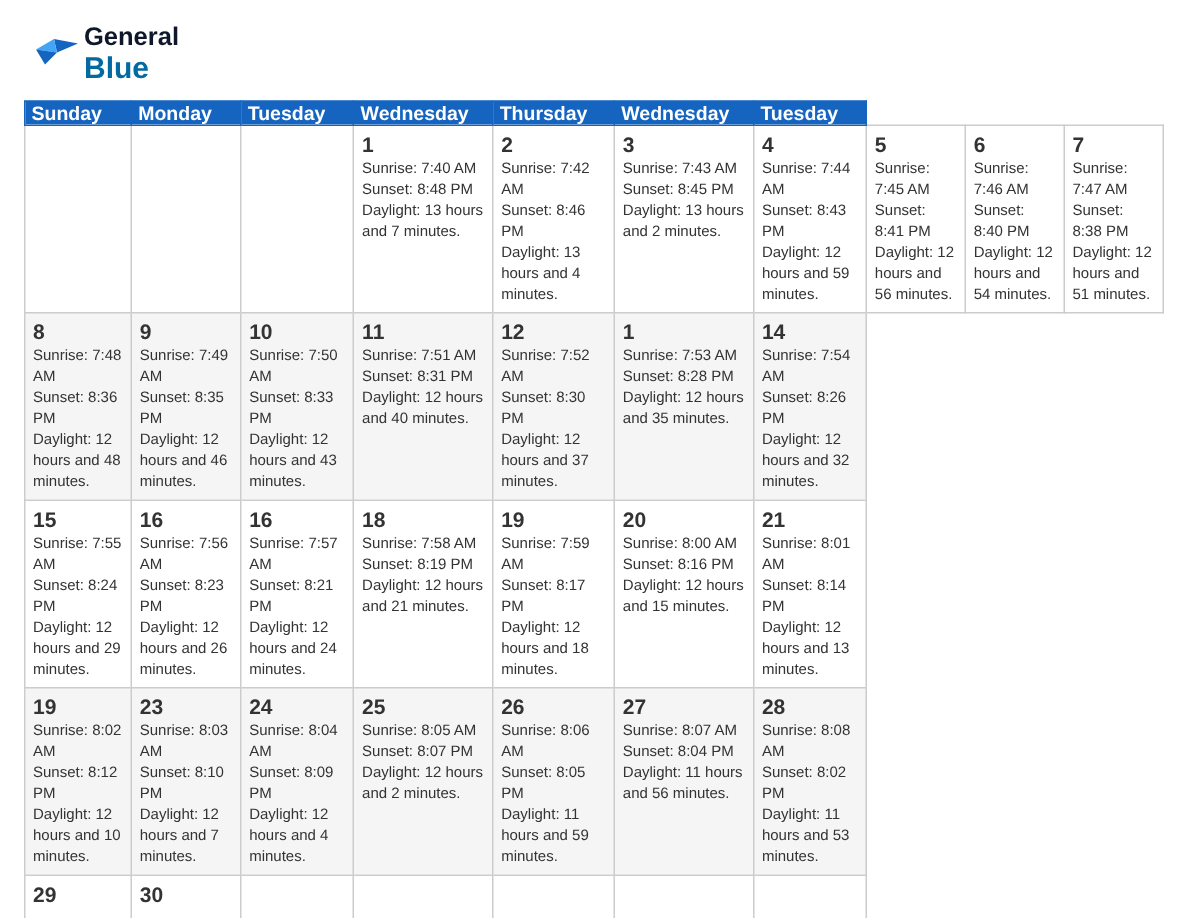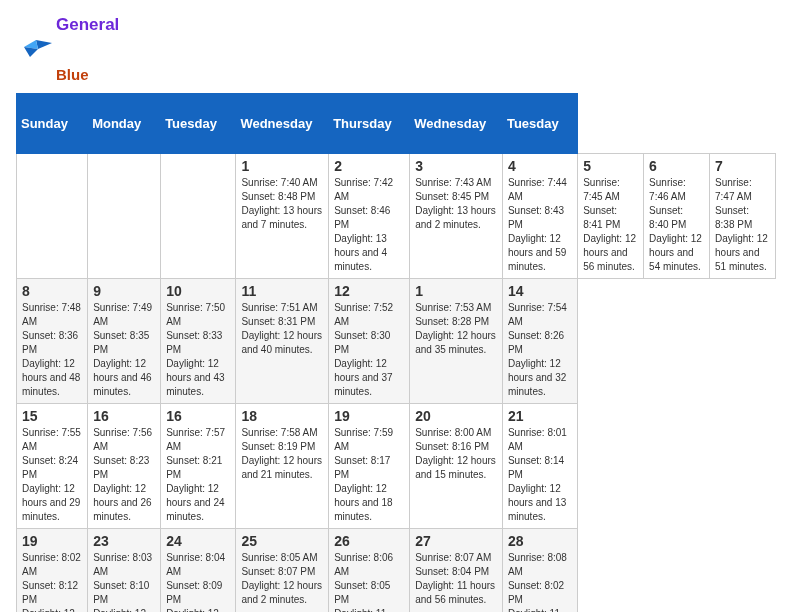--- a/index.html
+++ b/index.html
@@ -38,21 +38,21 @@
       color: #555;
     }
     table {
       width: 100%;
       border-collapse: collapse;
       font-size: 11px;
     }
     thead th {
       background-color: #1565c0;
       color: #fff;
-      padding: 22px 4px;
+      padding: 0 4px;
       text-align: left;
       font-size: 13px;
       font-weight: bold;
       border: 1px solid #1565c0;
     }
     tbody td {
       border: 1px solid #ccc;
       padding: 4px 5px;
       vertical-align: top;
       height: 82px;
@@ -83,22 +83,22 @@
 <body>
 
 <div class="header">
   <div class="logo">
     <svg class="logo-bird" viewBox="0 0 36 30" xmlns="http://www.w3.org/2000/svg">
       <polygon points="20,5 36,8 22,14" fill="#1565c0"></polygon>
       <polygon points="20,5 8,12 22,14" fill="#42a5f5"></polygon>
       <polygon points="8,12 22,14 14,22" fill="#1565c0"></polygon>
     </svg>
     <div style="line-height:1.1;">
-      <div style="font-size:17px;font-weight:bold;color:#6d28d9;">General</div>
-      <div style="font-size:15px;font-weight:bold;color:#c2410c;margin-top:32px;">Blue</div>
+      <div style="font-size:17px;font-weight:bold;color:#0f172a;">General</div>
+      <div style="font-size:20px;font-weight:bold;color:#0369a1;">Blue</div>
     </div>
   </div>
   <div class="title-block">
     <div class="month-title"></div>
     <div class="subtitle"></div>
   </div>
 </div>
 
 <table>
   <thead>

